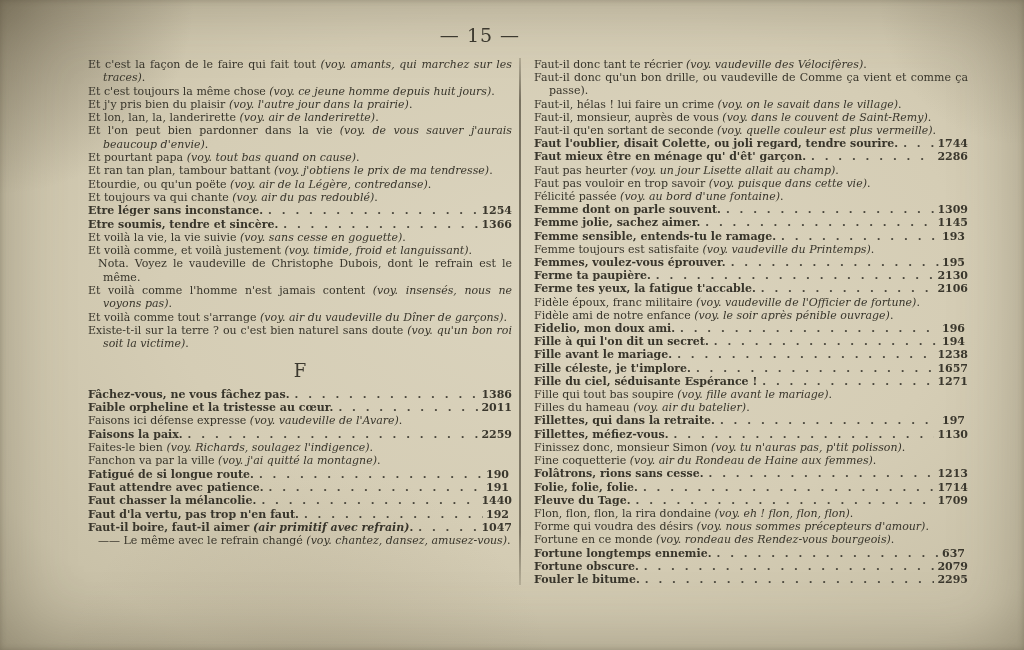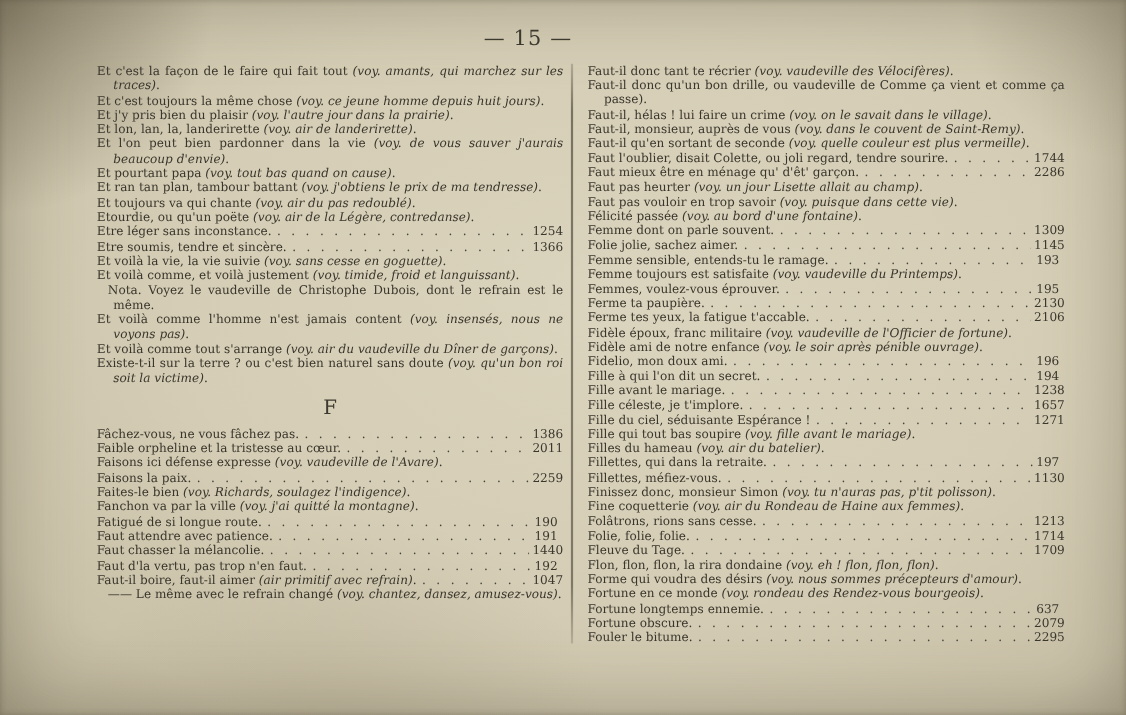--- a/index.html
+++ b/index.html
@@ -27,21 +27,21 @@
     font-size:11px;line-height:13.3px;
     text-align:justify;
   }
   .col-left{left:88px;width:424px;}
   .col-right{left:534px;width:434px;line-height:13.2px;}
   .divider{
     position:absolute;left:519px;top:58px;width:1.5px;height:527px;
     background:linear-gradient(180deg, rgba(70,64,50,.25), rgba(70,64,50,.65) 8%, rgba(70,64,50,.6) 90%, rgba(70,64,50,.2));
   }
   .entry{padding-left:15px;text-indent:-15px;}
-  .entry.has-num{display:flex;padding-left:0;text-indent:0;align-items:baseline;text-align:left;}
+  .entry.has-num{display:flex;padding-left:0;text-indent:0;align-items:baseline;text-align:left;font-weight:bold;}
   .entry.has-num .t{white-space:nowrap;}
   .entry.indent{text-indent:-5px;}
   .leader{
     flex:1 1 auto;overflow:hidden;white-space:nowrap;
     margin:0 3px 0 5px;color:#47443a;
   }
   .leader::before{
     content:". . . . . . . . . . . . . . . . . . . . . . . . . . . . . . . . . . . . . . . . . . . . . . . .";
     letter-spacing:3px;
   }
@@ -61,22 +61,22 @@
 
   <div class="col col-left">
     <div>
         <div class="entry"><span class="t">Et c'est la façon de le faire qui fait tout <i>(voy. amants, qui marchez sur les traces)</i>.</span></div>
         <div class="entry"><span class="t">Et c'est toujours la même chose <i>(voy. ce jeune homme depuis huit jours)</i>.</span></div>
         <div class="entry"><span class="t">Et j'y pris bien du plaisir <i>(voy. l'autre jour dans la prairie)</i>.</span></div>
         <div class="entry"><span class="t">Et lon, lan, la, landerirette <i>(voy. air de landerirette)</i>.</span></div>
         <div class="entry"><span class="t">Et l'on peut bien pardonner dans la vie <i>(voy. de vous sauver j'aurais beaucoup d'envie)</i>.</span></div>
         <div class="entry"><span class="t">Et pourtant papa <i>(voy. tout bas quand on cause)</i>.</span></div>
         <div class="entry"><span class="t">Et ran tan plan, tambour battant <i>(voy. j'obtiens le prix de ma tendresse)</i>.</span></div>
+        <div class="entry"><span class="t">Etourdie, ou qu'un poëte <i>(voy. air de la Légère, contredanse)</i>.</span></div>
         <div class="entry"><span class="t">Et toujours va qui chante <i>(voy. air du pas redoublé)</i>.</span></div>
-        <div class="entry"><span class="t">Etourdie, ou qu'un poëte <i>(voy. air de la Légère, contredanse)</i>.</span></div>
         <div class="entry has-num">
           <span class="t">Etre léger sans inconstance.</span>
           <span class="leader"></span>
           <span class="num">1254</span>
         </div>
         <div class="entry has-num">
           <span class="t">Etre soumis, tendre et sincère.</span>
           <span class="leader"></span>
           <span class="num">1366</span>
         </div>
@@ -155,21 +155,21 @@
         </div>
         <div class="entry"><span class="t">Faut pas heurter <i>(voy. un jour Lisette allait au champ)</i>.</span></div>
         <div class="entry"><span class="t">Faut pas vouloir en trop savoir <i>(voy. puisque dans cette vie)</i>.</span></div>
         <div class="entry"><span class="t">Félicité passée <i>(voy. au bord d'une fontaine)</i>.</span></div>
         <div class="entry has-num">
           <span class="t">Femme dont on parle souvent.</span>
           <span class="leader"></span>
           <span class="num">1309</span>
         </div>
         <div class="entry has-num">
-          <span class="t">Folie jolie, sachez aimer.</span>
+          <span class="t">Femme jolie, sachez aimer.</span>
           <span class="leader"></span>
           <span class="num">1145</span>
         </div>
         <div class="entry has-num">
           <span class="t">Femme sensible, entends-tu le ramage.</span>
           <span class="leader"></span>
           <span class="num">193</span>
         </div>
         <div class="entry"><span class="t">Femme toujours est satisfaite <i>(voy. vaudeville du Printemps)</i>.</span></div>
         <div class="entry has-num">

